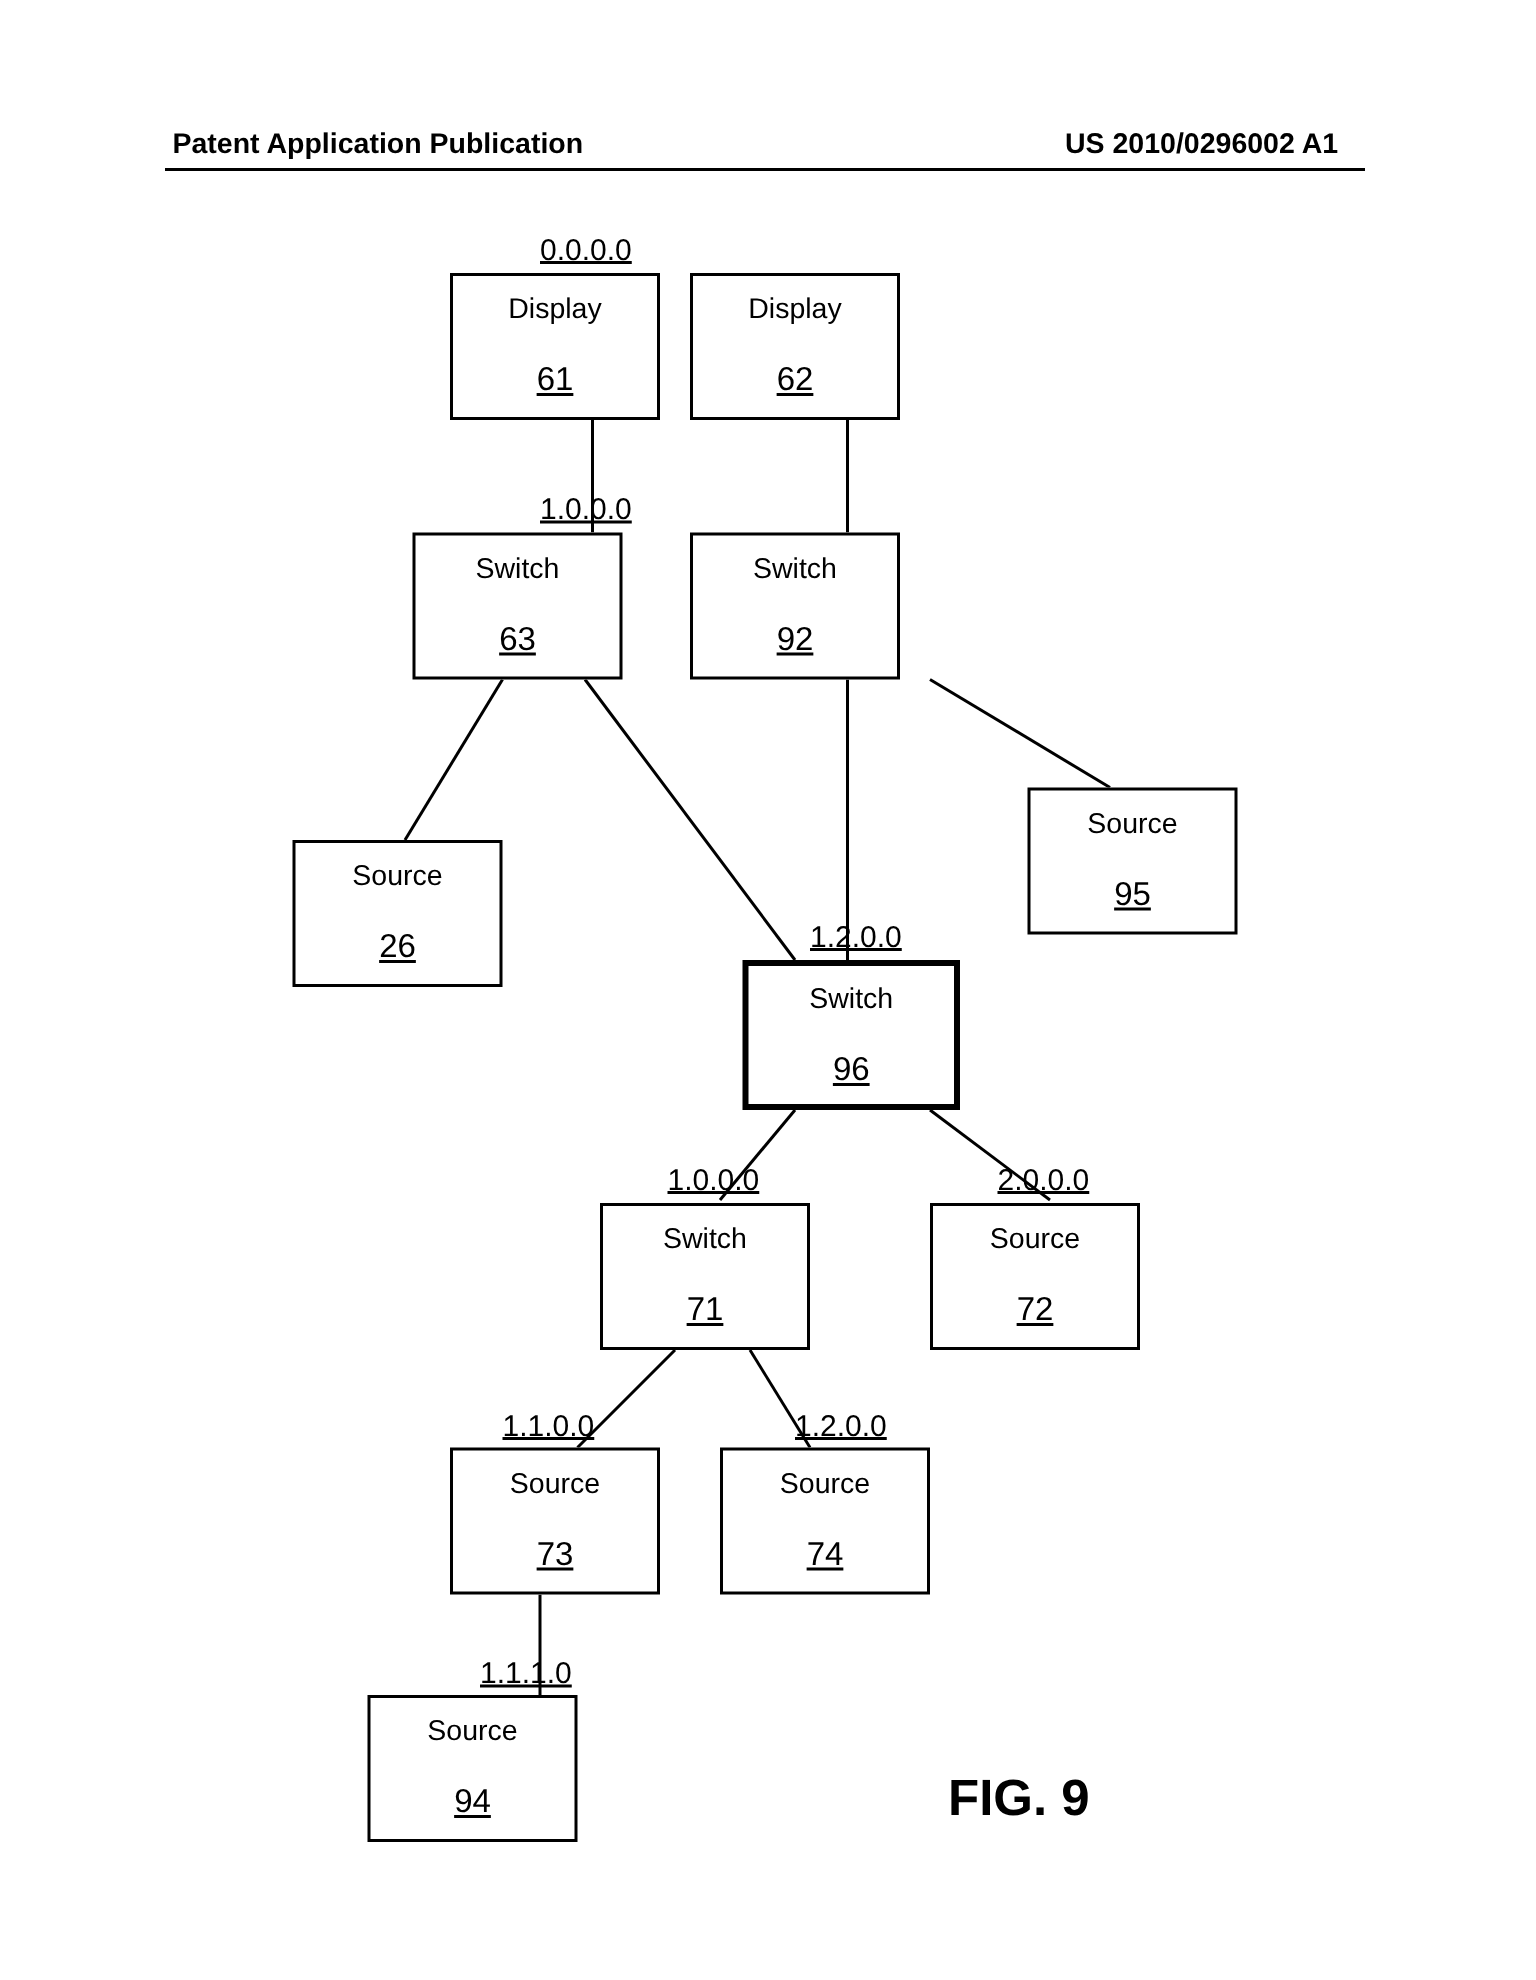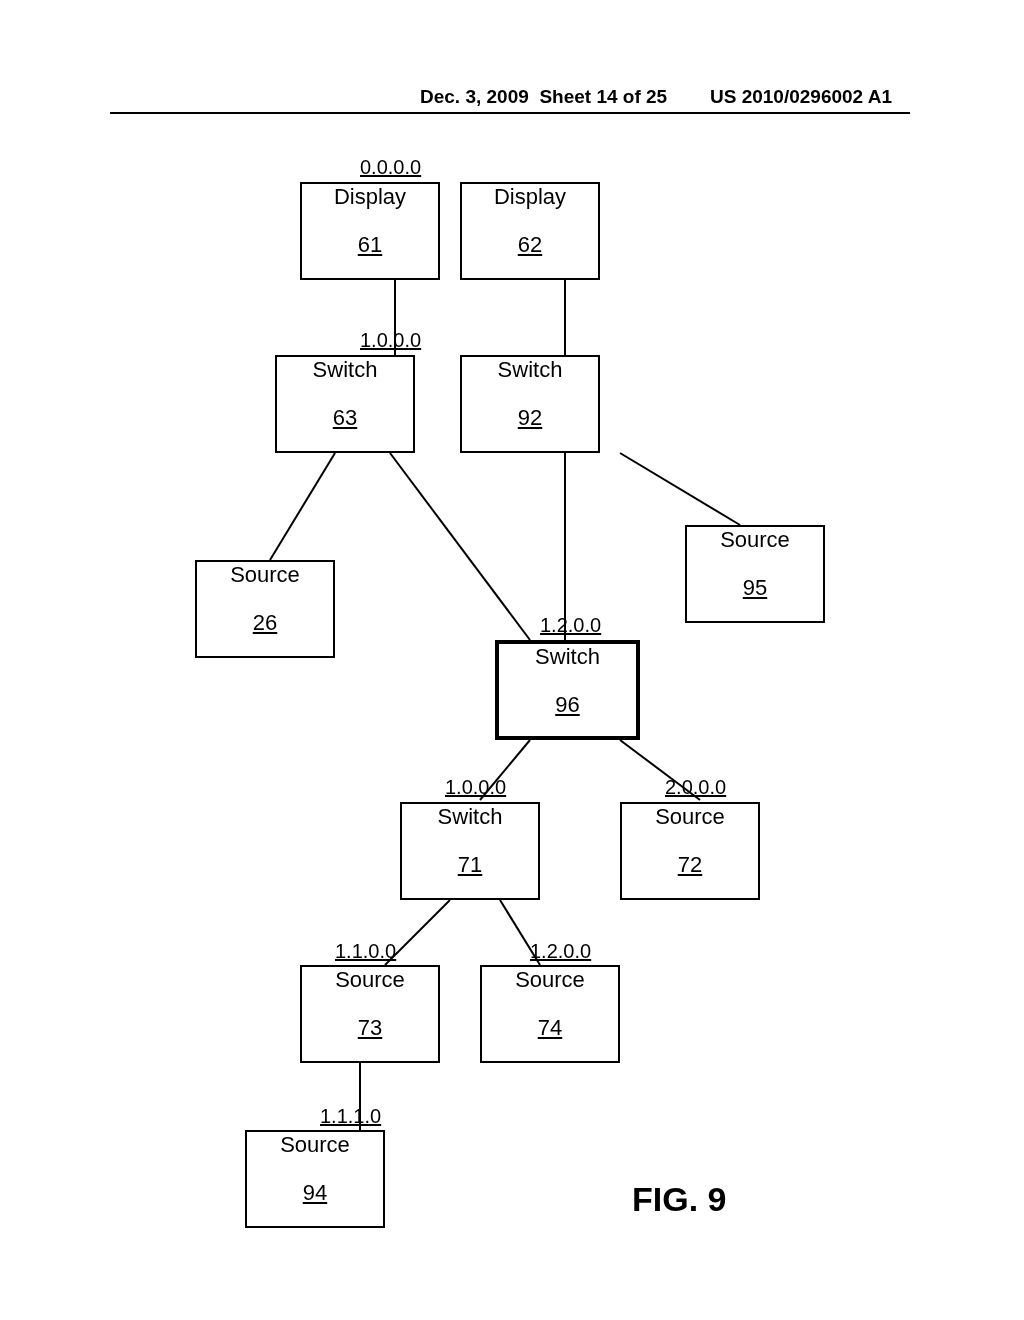--- a/index.html
+++ b/index.html
@@ -49,22 +49,22 @@
     position: absolute;
     border: 2px solid #000;
     background: #fff;
     text-align: center;
     box-sizing: border-box;
   }
   .node.thick {
     border-width: 4px;
   }
   .node .title {
-    font-size: 22px;
-    margin-top: 0;
+    font-size: 19px;
+    margin-top: 12px;
   }
   .node .ref {
     font-size: 22px;
     text-decoration: underline;
     margin-top: 22px;
     display: inline-block;
   }
   .addr {
     position: absolute;
     font-size: 20px;
@@ -88,21 +88,21 @@
     stroke: #000;
     stroke-width: 2;
   }
 </style>
 </head>
 <body>
 
 <div class="page">
 
   <div class="header">
-    <span class="mid"><span>Dec. 3, 2009</span>&nbsp;&nbsp;<span>Sheet 14 of 25</span></span>
+    <span class="left">Patent Application Publication</span>
     <span class="right">US 2010/0296002 A1</span>
   </div>
   <div class="header-rule"></div>
 
   <svg class="lines">
 
     <line x1="395" y1="280" x2="395" y2="355"></line>
 
     <line x1="565" y1="280" x2="565" y2="355"></line>
 

